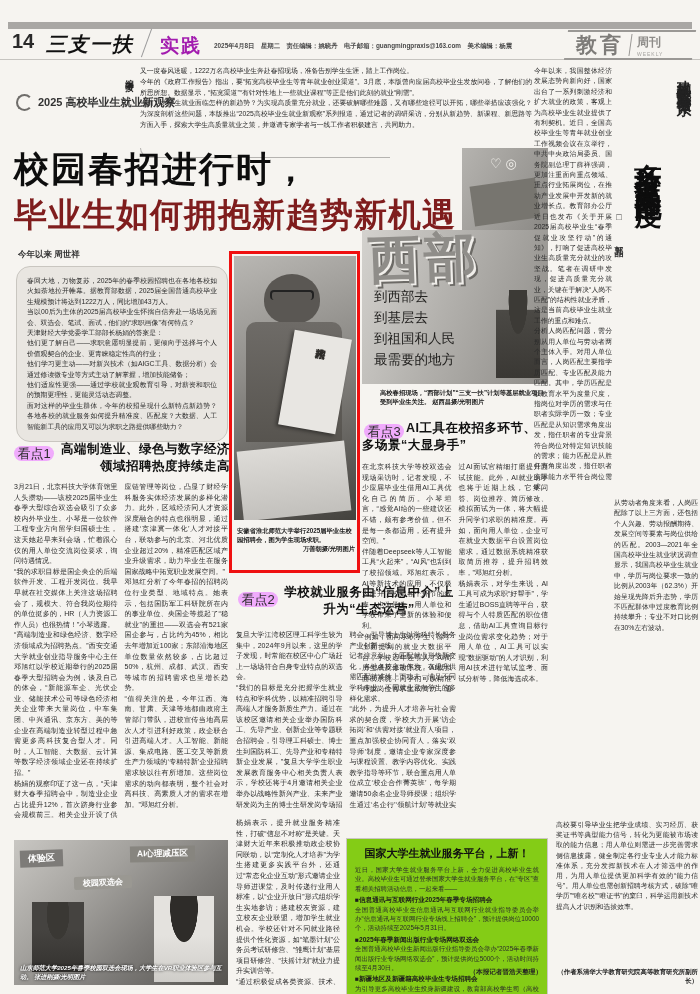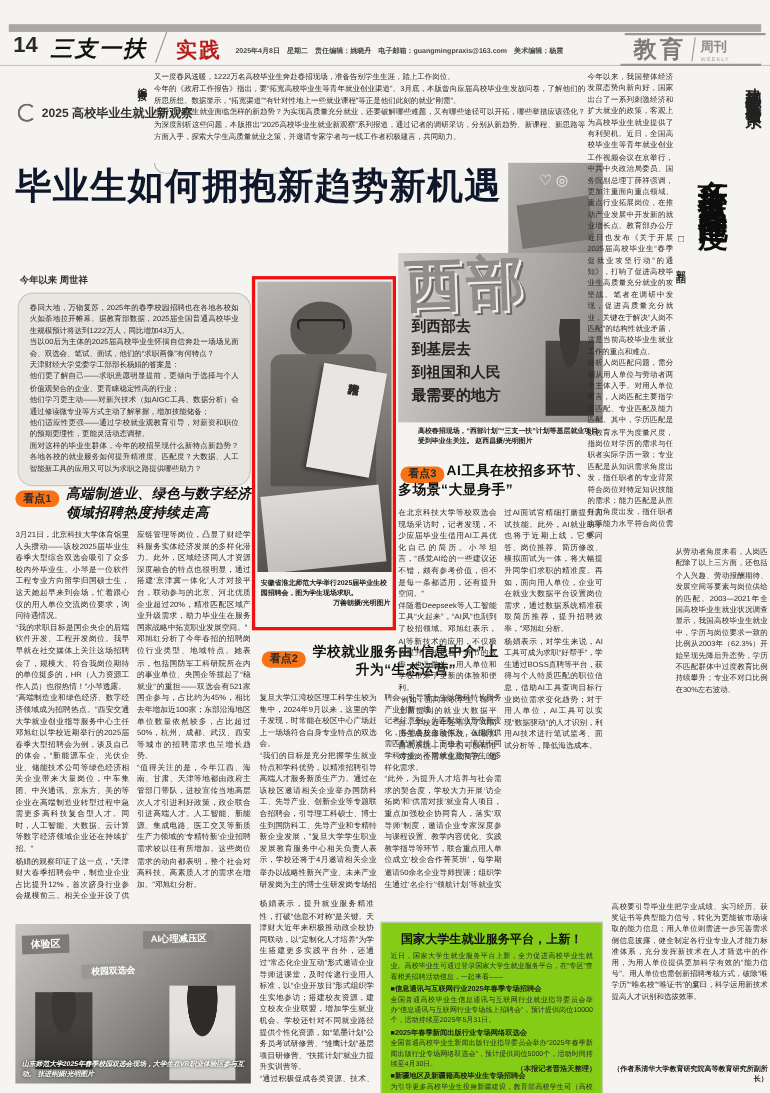--- a/index.html
+++ b/index.html
@@ -10,38 +10,38 @@
     font-family:"Liberation Sans","DejaVu Sans",sans-serif;
     color:#1c1c1c;
   }
   .abs { position:absolute; }
   .txt { text-align:justify; white-space:pre-line; overflow:hidden; }
   .body-text { font-size:7px; line-height:10.6px; color:#2a2a2a; }
   .two-col { column-count:2; column-gap:7px; }
   .caption { font-size:6.3px; font-weight:bold; line-height:9px; color:#222; }
   .credit { font-weight:bold; }
   .badge {
-    width:40px; height:15px; background:#f97316; border-radius:8px;
-    font-size:10px; font-weight:bold; color:#2b2b2b; text-align:center; line-height:15px;
+    width:40px; height:15px; background:#f0abfc; border-radius:8px;
+    font-size:13px; font-weight:normal; color:#2b2b2b; text-align:center; line-height:15px;
   }
   .sec-title { font-size:12.5px; font-weight:900; color:#111; line-height:17px; letter-spacing:0.5px; }
   .photo { background:linear-gradient(135deg,#c9c7c3 0%,#a3a19d 35%,#7c7a77 65%,#55534f 100%); overflow:hidden; }
   .vert { writing-mode:vertical-rl; text-orientation:upright; }
   .rule { background:#a9a7a4; }
 </style>
 </head>
 <body>
 
 <div class="abs rule" style="left:8px; top:22px; width:684px; height:7px;"></div>
 <div class="abs" style="left:0; top:59px; width:700px; height:1px; background:#c6c4c0;"></div>
 
 <div class="abs" style="left:12px; top:30px; font-size:20px; font-weight:bold; color:#2a2a2a;">14</div>
 <div class="abs" style="left:46px; top:31px; font-family:'DejaVu Serif','Liberation Serif',serif; font-style:italic; font-weight:bold; font-size:20px; letter-spacing:2px; color:#111;">三支一扶</div>
 <div class="abs" style="left:146px; top:28px; width:1px; height:30px; background:#999; transform:rotate(20deg);"></div>
-<div class="abs" style="left:160px; top:33px; font-size:19px; font-weight:900; color:#b91c1c; letter-spacing:2px;">实践</div>
+<div class="abs" style="left:160px; top:33px; font-size:19px; font-weight:900; color:#a21caf; letter-spacing:2px;">实践</div>
 <div class="abs" style="left:214px; top:42px; width:300px; font-size:6.4px; font-weight:bold; color:#4a4a4a;">2025年4月8日　星期二　责任编辑：姚晓丹　电子邮箱：guangmingpraxis@163.com　美术编辑：杨震</div>
 
 <div class="abs" style="left:566px; top:30px; width:128px; height:30px; border-top:2px solid #9a9895; border-bottom:2px solid #9a9895; display:flex; align-items:center; transform:skewX(-8deg); background:#f6f4f0;">
   <span style="font-size:21px; font-weight:900; color:#7e7c79; letter-spacing:3px; margin-left:10px; transform:skewX(8deg);">教育</span>
   <span style="width:1px; height:22px; background:#9a9895; margin:0 6px;"></span>
   <span style="transform:skewX(8deg);">
     <span style="display:block; font-size:12px; font-weight:bold; color:#8d8b88;">周刊</span>
     <span style="display:block; font-size:5px; color:#a5a3a0; letter-spacing:1px;">WEEKLY</span>
   </span>
 </div>
@@ -50,34 +50,35 @@
   <span style="width:17px; height:17px; border:2.5px solid #6f6d6a; border-radius:50%; border-right-color:transparent; display:inline-block;"></span>
   <span style="font-size:11px; font-weight:bold; color:#333;">2025 高校毕业生就业新观察</span>
 </div>
 <div class="abs vert" style="left:124px; top:72px; height:44px; font-size:8.5px; font-weight:bold; color:#222; letter-spacing:2px;">编者按</div>
 <div class="abs txt body-text" style="left:140px; top:66px; width:392px; height:76px; font-size:6.8px; line-height:10.8px;">又一度春风送暖，1222万名高校毕业生奔赴春招现场，准备告别学生生涯，踏上工作岗位。
 今年的《政府工作报告》指出，要“拓宽高校毕业生等青年就业创业渠道”。3月底，本版曾向应届高校毕业生发放问卷，了解他们的所思所想。数据显示，“拓宽渠道”“有针对性地上一些就业课程”等正是他们此刻的就业“刚需”。
 当前，大学生就业面临怎样的新趋势？为实现高质量充分就业，还要破解哪些难题，又有哪些途径可以开拓，哪些举措应该强化？为深度剖析这些问题，本版推出“2025高校毕业生就业新观察”系列报道，通过记者的调研采访，分别从新趋势、新课程、新思路等方面入手，探索大学生高质量就业之策，并邀请专家学者与一线工作者积极建言，共同助力。</div>
 <div class="abs" style="left:140px; top:148px; width:250px; height:10px; border-left:1px solid #b5b3b0; border-bottom:1px solid #b5b3b0; border-bottom-left-radius:10px;"></div>
 
 <div class="abs" style="left:14px; top:146px; width:470px;">
-  <div style="font-size:33px; font-weight:900; letter-spacing:1px; line-height:46px; color:#0f172a;">毕业生如何拥抱新趋势新机遇</div>
+  <div style="font-size:35px; font-weight:900; letter-spacing:2px; line-height:46px; color:#0d0d0d;">校园春招进行时，</div>
+  <div style="font-size:33px; font-weight:900; letter-spacing:1px; line-height:46px; color:#7f1d1d;">毕业生如何拥抱新趋势新机遇</div>
 </div>
 <div class="abs" style="left:18px; top:249px; font-size:8.5px; font-weight:bold; color:#333;">今年以来 周世祥</div>
 
 <div class="abs txt body-text" style="left:16px; top:266px; width:212px; height:176px; background:#e9e6e1; border:1px solid #c9c6c0; border-radius:14px; padding:9px 10px; font-size:6.8px; line-height:10.4px;">春回大地，万物复苏，2025年的春季校园招聘也在各地各校如火如荼地拉开帷幕。据教育部数据，2025届全国普通高校毕业生规模预计将达到1222万人，同比增加43万人。
 当以00后为主体的2025届高校毕业生怀揣自信奔赴一场场见面会、双选会、笔试、面试，他们的“求职画像”有何特点？
 天津财经大学党委学工部部长杨娟的答案是：
 他们更了解自己——求职意愿明显提前，更倾向于选择与个人价值观契合的企业、更青睐稳定性高的行业；
 他们学习更主动——对新兴技术（如AIGC工具、数据分析）会通过修读微专业等方式主动了解掌握，增加技能储备；
 他们适应性更强——通过学校就业观教育引导，对薪资和职位的预期更理性，更能灵活动态调整。
 面对这样的毕业生群体，今年的校招呈现什么新特点新趋势？各地各校的就业服务如何提升精准度、匹配度？大数据、人工智能新工具的应用又可以为求职之路提供哪些助力？</div>
 
 <div class="abs badge" style="left:14px; top:446px;">看点1</div>
-<div class="abs sec-title" style="left:60px; top:441px; width:170px; text-align:left;font-style:italic;">高端制造业、绿色与数字经济领域招聘热度持续走高</div>
+<div class="abs sec-title" style="left:60px; top:441px; width:170px; text-align:right;">高端制造业、绿色与数字经济领域招聘热度持续走高</div>
 <div class="abs txt body-text two-col" style="left:14px; top:482px; width:214px; height:352px;">3月21日，北京科技大学体育馆里人头攒动——该校2025届毕业生春季大型综合双选会吸引了众多校内外毕业生。小琴是一位软件工程专业方向留学归国硕士生，这天她起早来到会场，忙着跟心仪的用人单位交流岗位要求，询问待遇情况。
 “我的求职目标是国企央企的后端软件开发、工程开发岗位。我早早就在社交媒体上关注这场招聘会了，规模大、符合我岗位期待的单位挺多的，HR（人力资源工作人员）也很热情！”小琴透露。
 “高端制造业和绿色经济、数字经济领域成为招聘热点。”西安交通大学就业创业指导服务中心主任邓旭红以学校近期举行的2025届春季大型招聘会为例，谈及自己的体会，“新能源车企、光伏企业、储能技术公司等绿色经济相关企业带来大量岗位，中车集团、中兴通讯、京东方、美的等企业在高端制造业转型过程中急需更多高科技复合型人才。同时，人工智能、大数据、云计算等数字经济领域企业还在持续扩招。”
 杨娟的观察印证了这一点，“天津财大春季招聘会中，制造业企业占比提升12%，首次跻身行业参会规模前三。相关企业开设了供应链管理等岗位，凸显了财经学科服务实体经济发展的多样化潜力。此外，区域经济同人才资源深度融合的特点也很明显，通过搭建‘京津冀一体化’人才对接平台，联动参与的北京、河北优质企业超过20%，精准匹配区域产业升级需求，助力毕业生在服务国家战略中拓宽职业发展空间。”
 邓旭红分析了今年春招的招聘岗位行业类型、地域特点。她表示，包括国防军工科研院所在内的事业单位、央国企等揽起了“稳就业”的重担——双选会有521家国企参与，占比约为45%，相比去年增加近100家；东部沿海地区单位数量依然较多，占比超过50%，杭州、成都、武汉、西安等城市的招聘需求也呈增长趋势。
 “值得关注的是，今年江西、海南、甘肃、天津等地都由政府主管部门带队，进校宣传当地高层次人才引进利好政策，政企联合引进高端人才。人工智能、新能源、集成电路、医工交叉等新质生产力领域的‘专精特新’企业招聘需求较以往有所增加。这些岗位需求的动向都表明，整个社会对高科技、高素质人才的需求在增加。”邓旭红分析。</div>
 
 <div class="abs photo" style="left:14px; top:840px; width:214px; height:145px;">
   <div class="abs" style="left:6px; top:10px; background:#7d7b78; color:#fff; font-size:9px; font-weight:bold; padding:2px 8px; transform:rotate(-2deg);">体验区</div>
   <div class="abs" style="left:116px; top:6px; background:#87857f; color:#fff; font-size:8.5px; font-weight:bold; padding:2px 7px; transform:rotate(-1deg);">AI心理减压区</div>
@@ -132,21 +133,21 @@
   </div>
 </div>
 <div class="abs" style="left:346px; top:968px; width:196px; text-align:right; font-size:6.6px; font-weight:bold; color:#222;">（本报记者晋浩天整理）</div>
 
 <div class="abs photo" style="left:462px; top:148px; width:86px; height:82px; background:linear-gradient(120deg,#b5b3af, #8b8985);">
   <span style="position:absolute; left:28px; top:8px; font-size:13px; color:#f2f0ec;">♡ ◎</span>
   <div class="abs" style="left:10px; top:34px; width:66px; height:40px; background:#77756f; transform:rotate(-8deg);"></div>
 </div>
 <div class="abs photo" style="left:362px; top:230px; width:186px; height:154px; background:linear-gradient(110deg,#d4d2ce 0%,#b3b1ad 45%,#8e8c88 100%);">
   <div class="abs" style="left:6px; top:-6px; font-size:52px; font-weight:900; color:#8f8d89; text-shadow:2px 2px 0 #f0eeea, 4px 4px 0 #6c6a66; transform:rotate(-2deg); letter-spacing:4px;">西部</div>
-  <div class="abs txt" style="left:12px; top:56px; width:120px; font-size:13.5px; font-weight:700; line-height:21px; color:#232220; text-align:left;">到西部去
+  <div class="abs txt" style="left:12px; top:56px; width:120px; font-size:13.5px; font-weight:400; line-height:21px; color:#232220; text-align:left;">到西部去
 到基层去
 到祖国和人民
 最需要的地方</div>
   <div class="abs" style="right:8px; top:60px; width:44px; height:88px; background:radial-gradient(ellipse at 50% 12%, #3c3a36 30%, transparent 31%), linear-gradient(transparent 22%, #4b4945 23%, #3a3834);"></div>
 </div>
 <div class="abs caption" style="left:380px; top:388px; width:166px;">
   <span>高校春招现场，“西部计划”“三支一扶”计划等基层就业项目受到毕业生关注。</span>
   <span class="credit">赵西昌摄/光明图片</span>
 </div>
 

